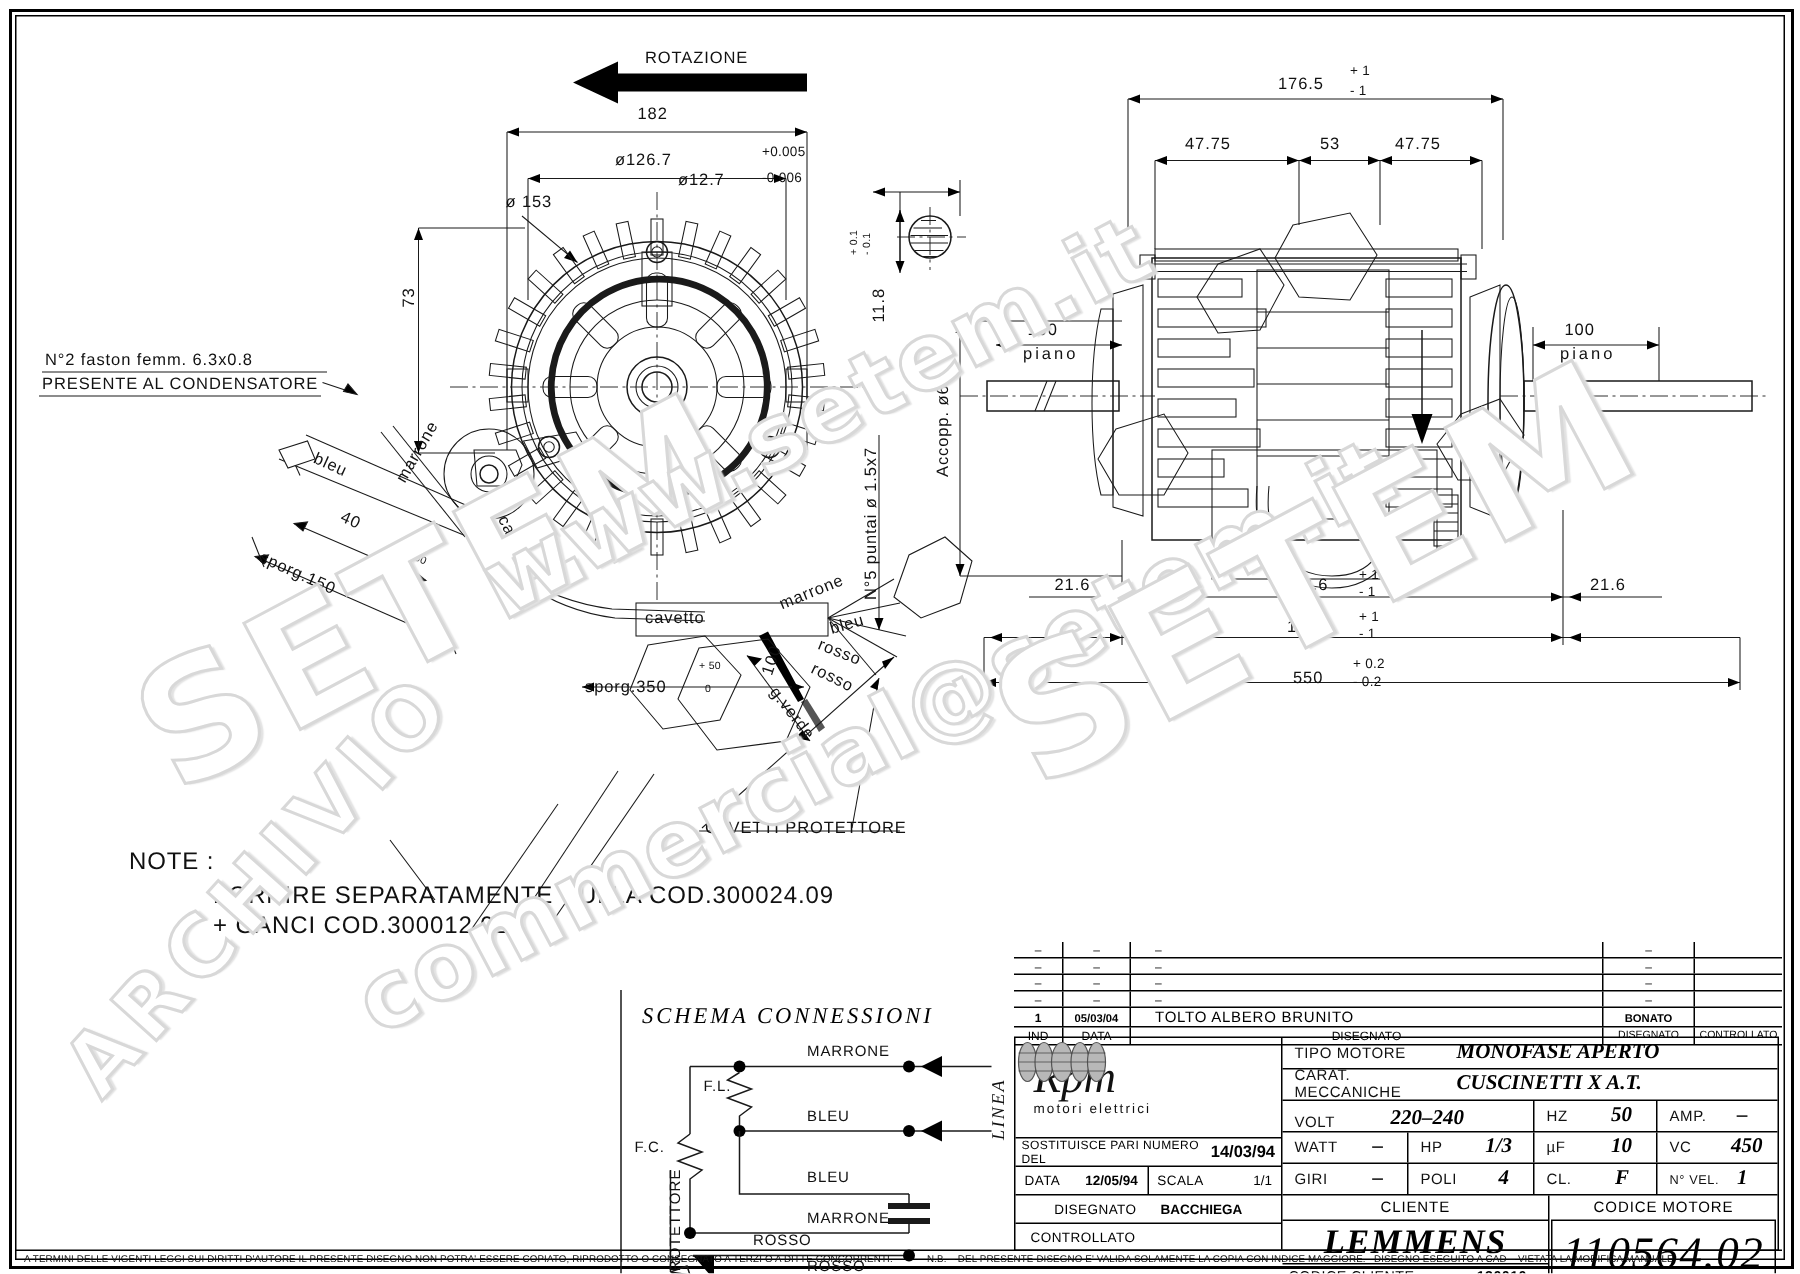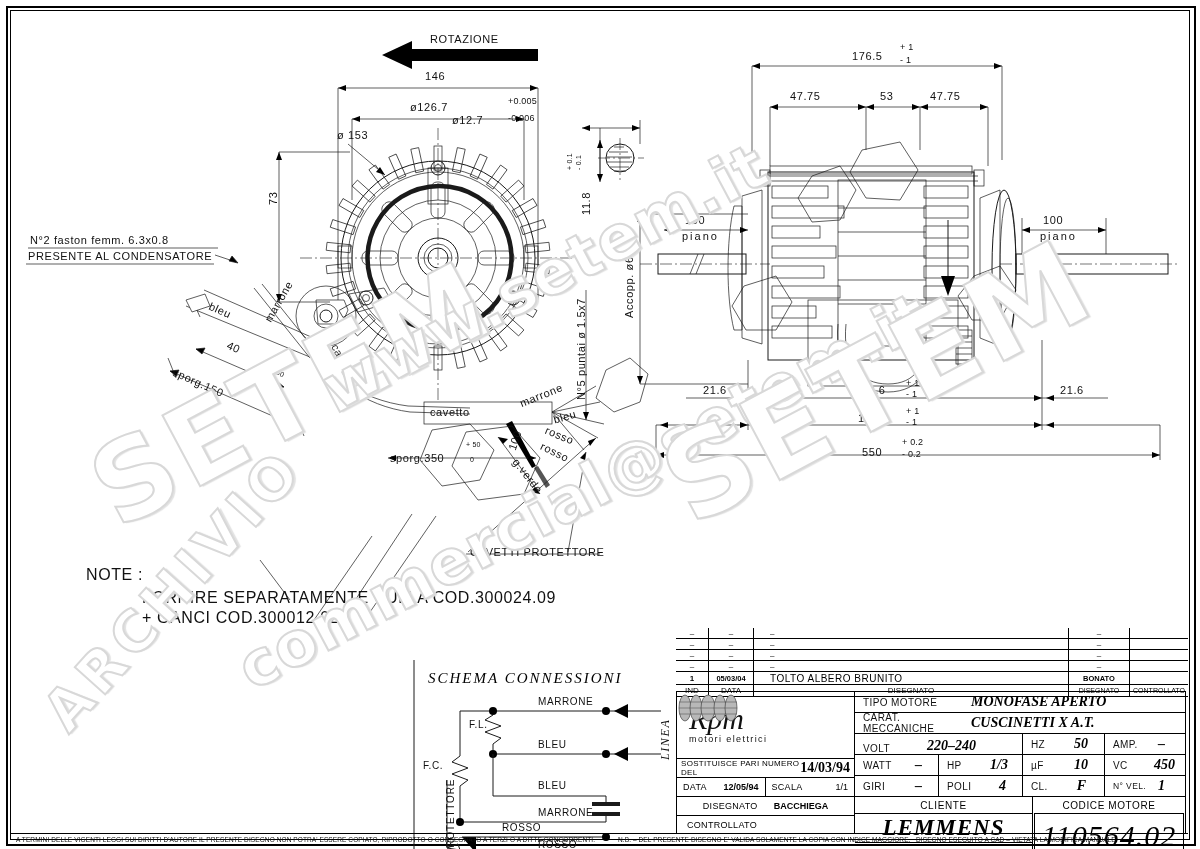--- a/index.html
+++ b/index.html
@@ -523,21 +523,21 @@
   <div class="dt dt-m" style="left:28px;top:250px;">PRESENTE AL CONDENSATORE</div>
   <svg width="1200" height="849" style="pointer-events:none;">
       <line class="ln thin" x1="28" y1="248" x2="218" y2="248"></line>
       <line class="ln thin" x1="26" y1="264" x2="214" y2="264"></line>
     </svg>
 
   <div class="dt dt-l" style="left:86px;top:566px;">NOTE :</div>
   <div class="dt dt-l" style="left:142px;top:589px;">FORNIRE SEPARATAMENTE CULLA COD.300024.09</div>
   <div class="dt dt-l" style="left:142px;top:609px;">+ GANCI COD.300012.02.</div>
 
-  <div class="dt dt-m" style="left:425px;top:70px;">146</div>
+  <div class="dt dt-m" style="left:425px;top:70px;">182</div>
   <div class="dt dt-m" style="left:410px;top:101px;">ø126.7</div>
   <div class="dt dt-m" style="left:337px;top:129px;">ø 153</div>
   <div class="dt dt-m" style="left:267px;top:205px;transform:rotate(-90deg);transform-origin:left top;">73</div>
 
   <div class="dt dt-m" style="left:212px;top:300px;transform:rotate(24deg);transform-origin:left top;">bleu</div>
   <div class="dt dt-m" style="left:262px;top:318px;transform:rotate(-60deg);transform-origin:left top;">marrone</div>
   <div class="dt dt-m" style="left:230px;top:339px;transform:rotate(24deg);transform-origin:left top;">40</div>
   <div class="dt dt-m" style="left:176px;top:366px;transform:rotate(24deg);transform-origin:left top;">sporg.150</div>
   <div class="dt tiny" style="left:272px;top:366px;transform:rotate(24deg);transform-origin:left top;">+ 50</div>
   <div class="dt tiny" style="left:274px;top:379px;transform:rotate(24deg);transform-origin:left top;">0</div>
@@ -715,21 +715,21 @@
               <line x1="2" y1="22" x2="60" y2="22"></line>
             </g>
           </svg>
           <div class="logo-word">
             <div class="rpm-word">Rpm</div>
             <div class="rpm-sub">motori elettrici</div>
           </div>
         </div>
         <div class="l-row">
           <span class="k" style="font-size:8px;">SOSTITUISCE PARI NUMERO DEL</span>
-          <span class="v" style="font-size:14px;font-family:Liberation Serif, serif;">14/03/94</span>
+          <span class="v" style="font-size:11px;">14/03/94</span>
         </div>
         <div class="l-row split">
           <div class="half b">
             <span class="k">DATA</span>
             <span class="v">12/05/94</span>
           </div>
           <div class="half">
             <span class="k">SCALA</span>
             <span class="v" style="font-weight:normal;">1/1</span>
           </div>

